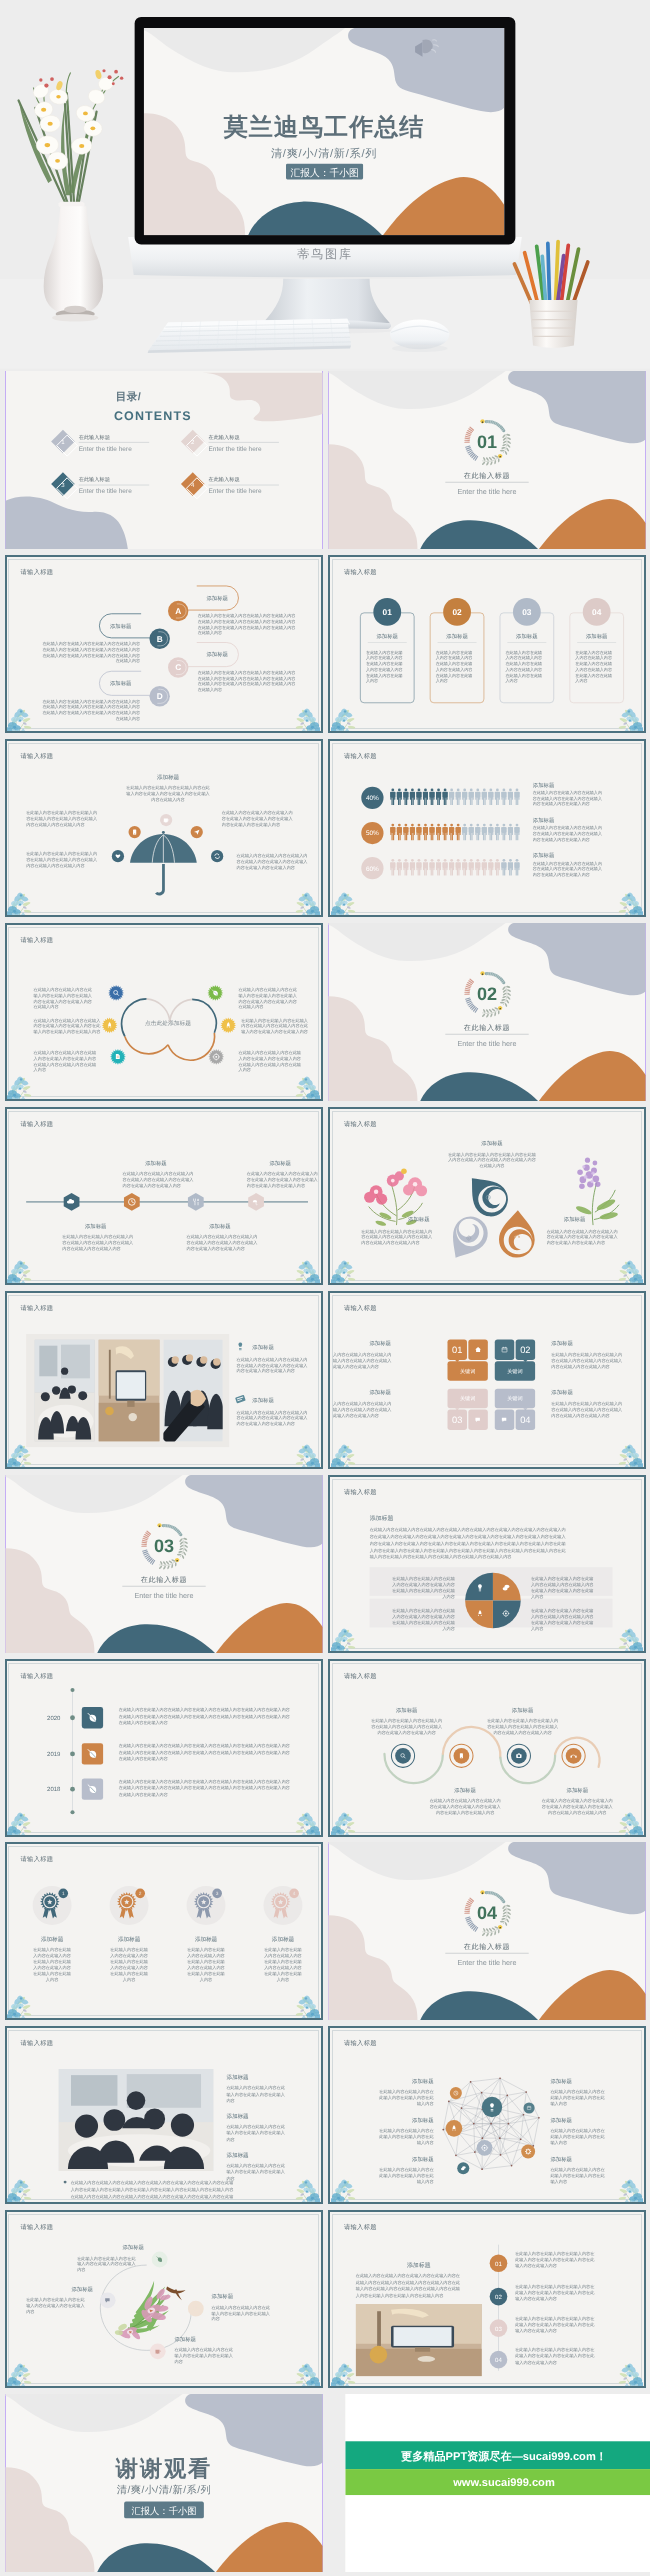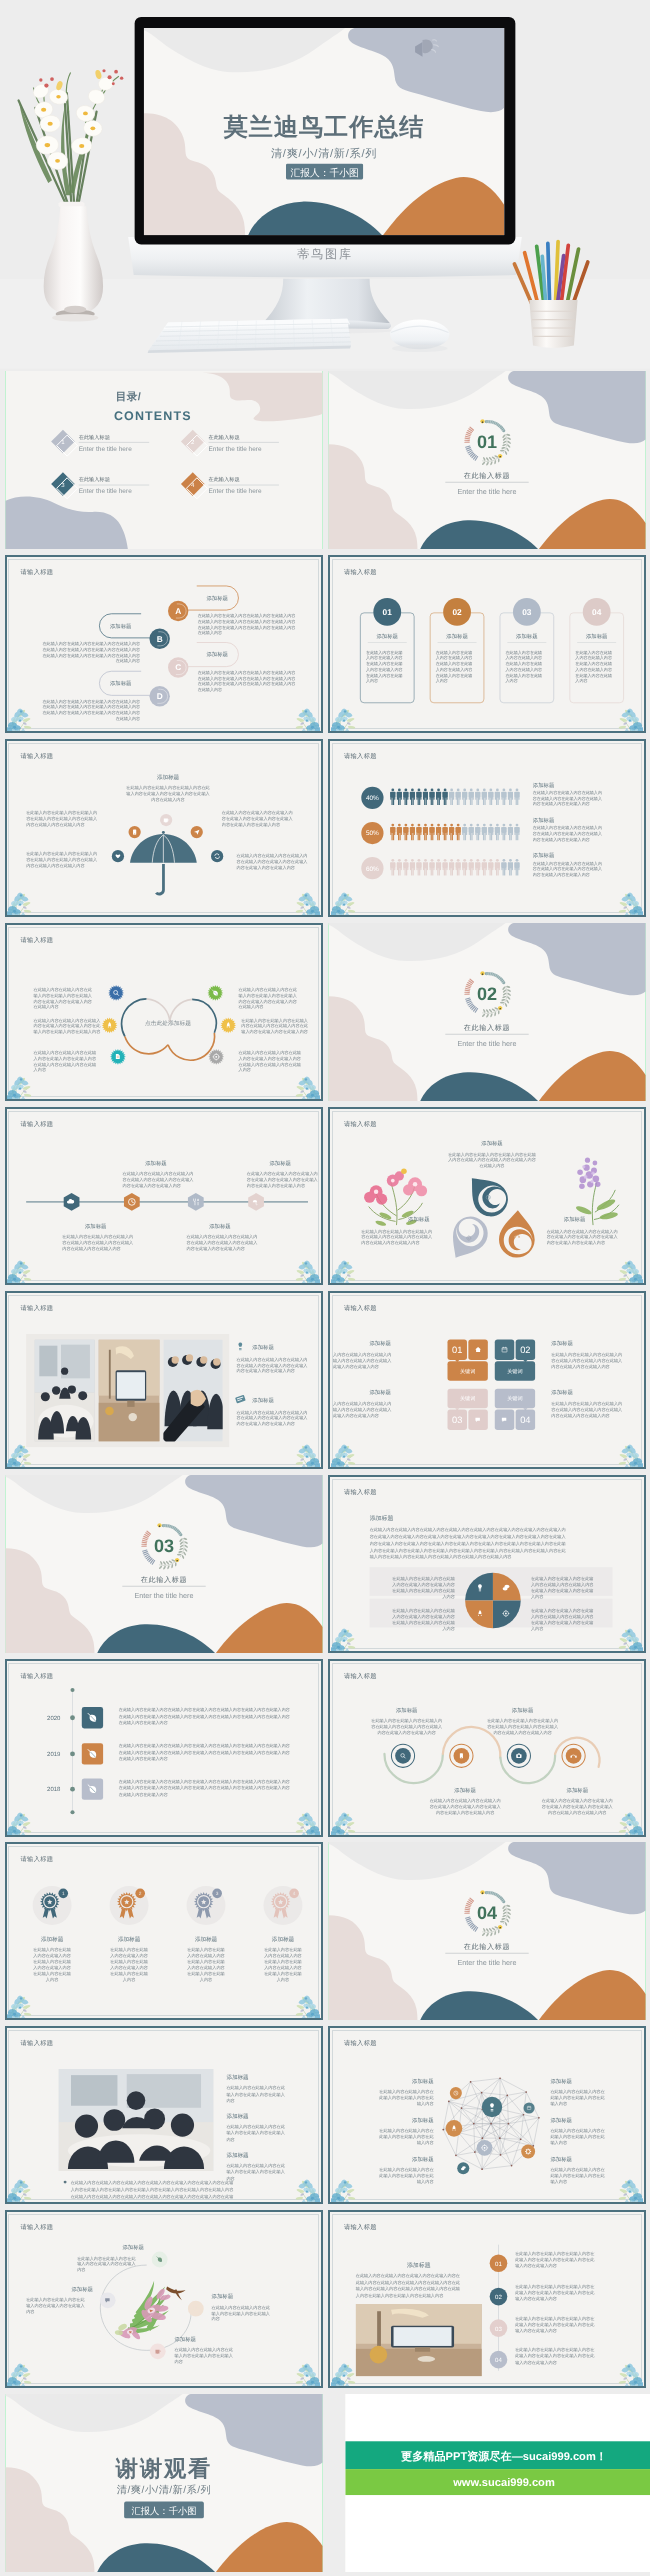--- a/index.html
+++ b/index.html
@@ -6,21 +6,21 @@
   html,body{margin:0;padding:0;}
   body{width:650px;height:2576px;background:#ededed;font-family:"Liberation Sans",sans-serif;overflow:hidden;position:relative;-webkit-font-smoothing:antialiased;text-rendering:geometricPrecision;}
   .page{position:relative;width:650px;height:2576px;background:#ededed;}
   
   .hero{position:absolute;left:0;top:0;width:650px;height:369px;background:#ededed;overflow:hidden;}
   .hero svg{position:absolute;left:0;top:0;}
   
   .slide{position:absolute;width:318px;height:178px;overflow:hidden;background:#f5f4f2;}
   .slide>svg,.fr-in>svg{position:absolute;left:0;top:0;width:318px;height:178px;display:block;}
   .corner svg{display:block;}
-  .cover-slide{background:#86efac;}
+  .cover-slide{background:#8b5cf6;}
   
   .fr{position:absolute;left:0;top:0;width:318px;height:178px;box-sizing:border-box;border:2.8px solid #4c717f;background:#f4f3f1;}
   .fr-in{position:absolute;left:1.9px;top:1.9px;right:1.9px;bottom:1.9px;border:0.7px solid #d2d8da;background:#f4f3f1;overflow:hidden;}
   .stitle{position:absolute;left:11px;top:8.4px;font-size:6.3px;color:#5a6b74;letter-spacing:0.3px;}
   .corner{position:absolute;width:28px;height:28px;pointer-events:none;}
   .corner.bl{left:0.9px;bottom:0px;}
   .corner.br{right:0.9px;bottom:0px;transform:scaleX(-1);}
 </style>
 </head>
 <body>

